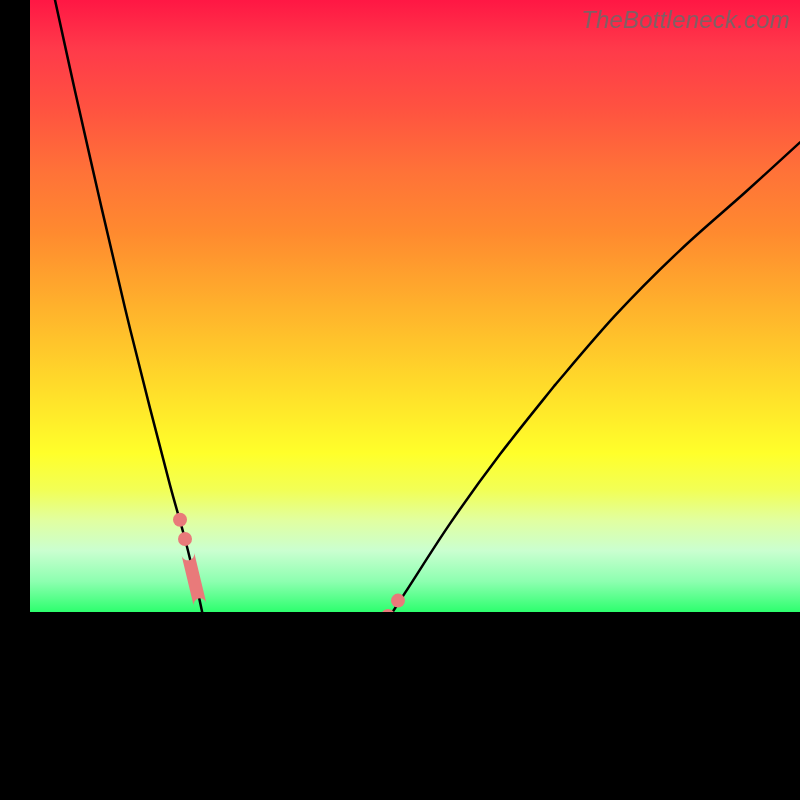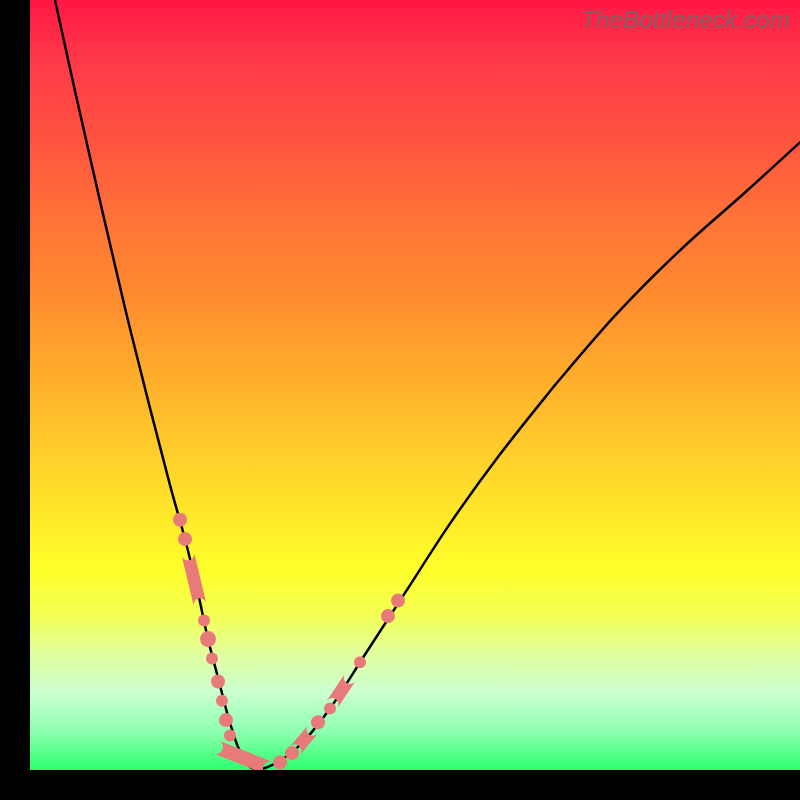--- a/index.html
+++ b/index.html
@@ -1,17 +1,17 @@
 <!DOCTYPE html>
 <html><head>
 <meta charset="utf-8">
 <style>
   html,body{margin:0;padding:0;width:800px;height:800px;overflow:hidden;background:#000;}
   .frame{position:absolute;left:0;top:0;width:800px;height:800px;background:#000;}
-  .plot{position:absolute;left:30px;top:0;width:770px;height:770px;overflow:hidden;
+  .plot{position:absolute;left:30px;top:0;width:770px;height:612px;overflow:hidden;
         background:linear-gradient(to bottom,
           #ff1744 0%,
           #ff3a4a 8%,
           #ff5340 18%,
           #ff7238 28%,
           #ff8a2f 38%,
           #ffb12c 50%,
           #ffd82a 62%,
           #ffff2a 74%,
           #f2ff55 80%,

